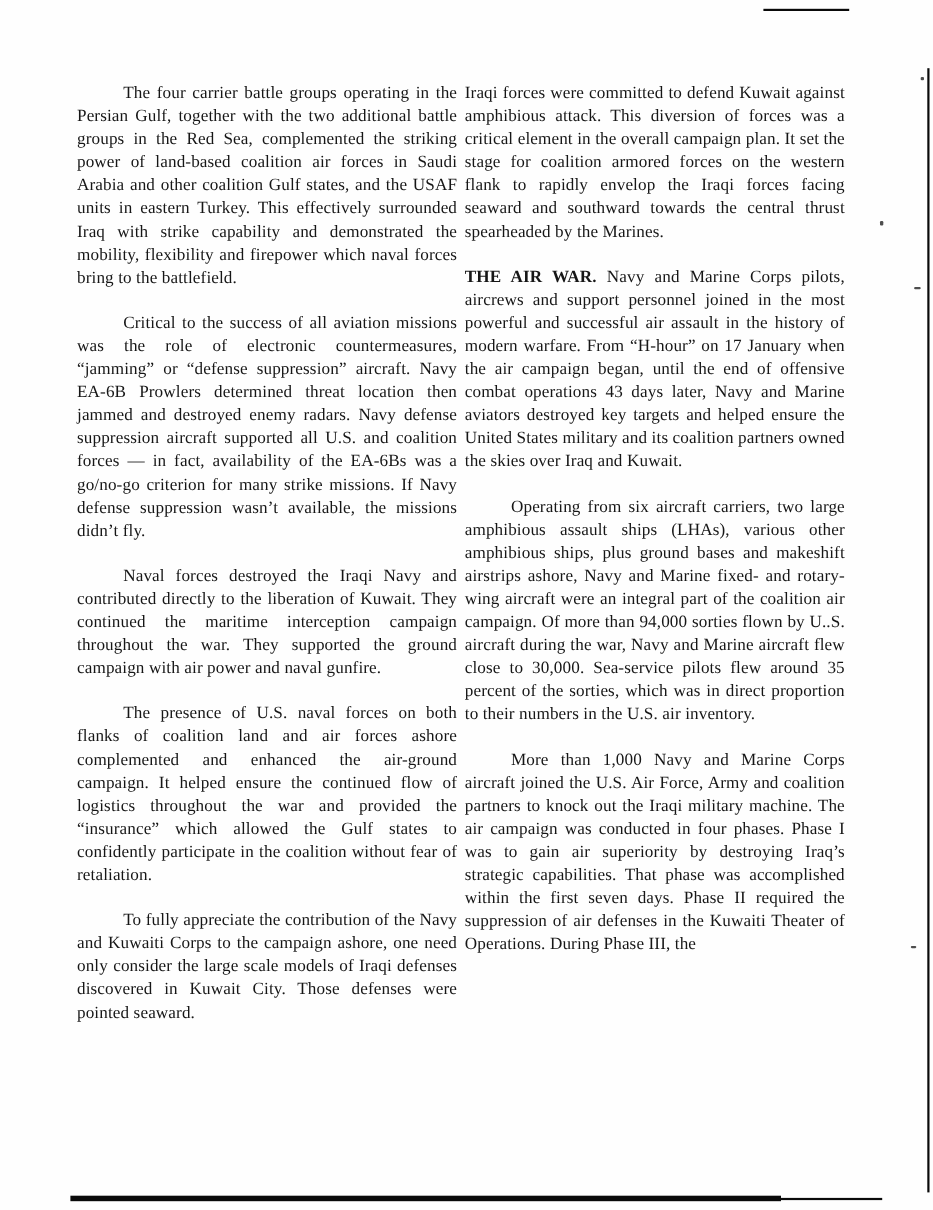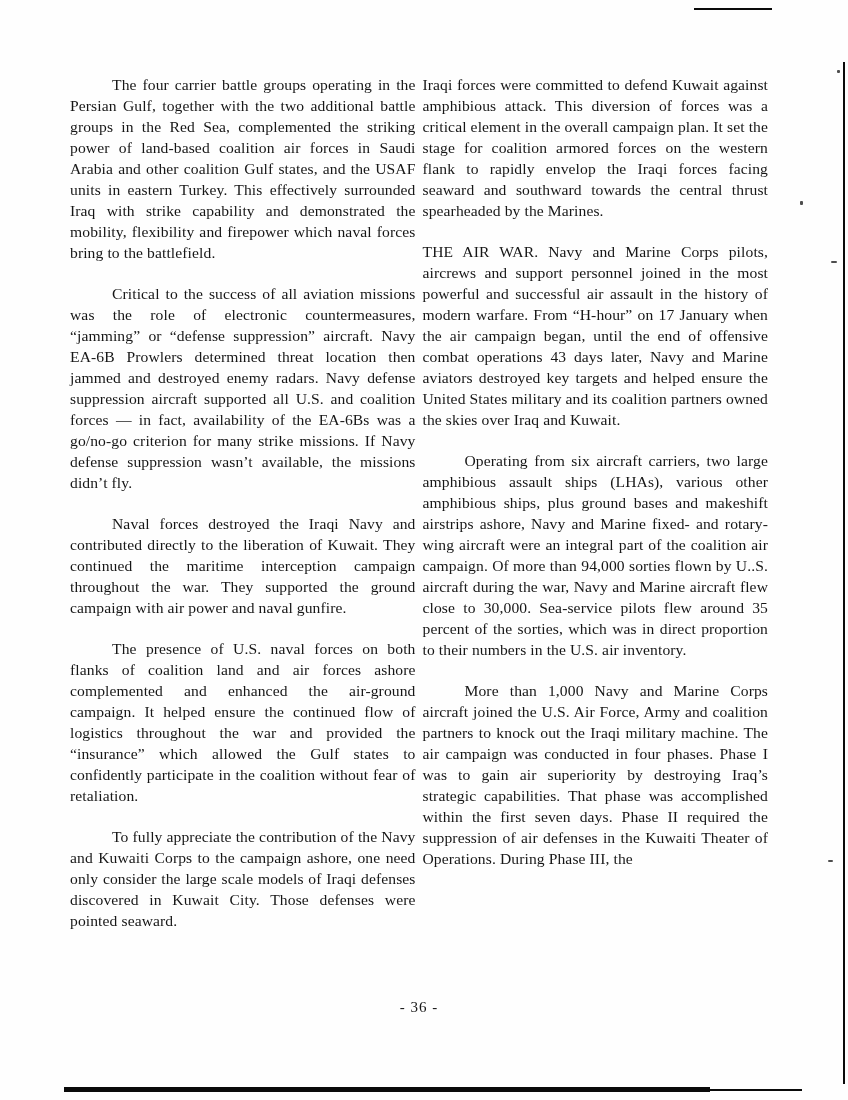--- a/index.html
+++ b/index.html
@@ -27,21 +27,21 @@
   }
   .col {
     flex: 1 1 0;
     font-size: 15.6px;
     line-height: 21px;
     text-align: justify;
     letter-spacing: 0.1px;
   }
   .col p { margin-bottom: 20px; }
   p.indent { text-indent: 42px; }
-  .lead { font-weight: normal; }
+  .lead { font-weight: bold; }
   .footer {
     position: absolute;
     top: 999px;
     left: 70px;
     width: 698px;
     text-align: center;
     font-size: 15px;
     letter-spacing: 1px;
   }
   .artifact { position: absolute; background: #0a0a0a; }
@@ -64,21 +64,20 @@
 
     <div class="col">
       <p><span>Iraqi forces were committed to defend Kuwait against amphibious attack.  This diversion of forces was a critical element in the overall campaign plan.  It set the stage for coalition armored forces on the western flank to rapidly envelop the Iraqi forces facing seaward and southward towards the central thrust spearheaded by the Marines.</span></p>
       <p><span class="lead">THE AIR WAR.</span><span> Navy and Marine Corps pilots, aircrews and support personnel joined in the most powerful and successful air assault in the history of modern warfare.  From “H-hour” on 17 January when the air campaign began, until the end of offensive combat operations 43 days later, Navy and Marine aviators destroyed key targets and helped ensure the United States military and its coalition partners owned the skies over Iraq and Kuwait.</span></p>
       <p class="indent"><span>Operating from six aircraft carriers, two large amphibious assault ships (LHAs), various other amphibious ships, plus ground bases and makeshift airstrips ashore, Navy and Marine fixed- and rotary-wing aircraft were an integral part of the coalition air campaign. Of more than 94,000 sorties flown by U..S. aircraft during the war, Navy and Marine aircraft flew close to 30,000.  Sea-service pilots flew around 35 percent of the sorties, which was in direct proportion to their numbers in the U.S. air inventory.</span></p>
       <p class="indent"><span>More than 1,000 Navy and Marine Corps aircraft joined the U.S. Air Force, Army and coalition partners to knock out the Iraqi military machine.  The air campaign was conducted in four phases.  Phase I was to gain air superiority by destroying Iraq’s strategic capabilities. That phase was accomplished within the first seven days.  Phase II required the suppression of air defenses in the Kuwaiti Theater of Operations.  During Phase III, the</span></p>
     </div>
 
   </div>
 
-  <div class="footer">- 36 -</div>
 
   <div class="artifact" style="left:694px; top:8px; width:78px; height:2px;"></div>
   <div class="artifact" style="left:843px; top:62px; width:2px; height:1022px;"></div>
   <div class="artifact" style="left:64px; top:1087px; width:646px; height:5px;"></div>
   <div class="artifact" style="left:710px; top:1089px; width:92px; height:2px;"></div>
   <div class="speck" style="left:837px; top:70px; width:3px; height:3px;"></div>
   <div class="speck" style="left:800px; top:201px; width:3px; height:4px;"></div>
   <div class="speck" style="left:831px; top:261px; width:6px; height:2px;"></div>
   <div class="speck" style="left:828px; top:860px; width:5px; height:2px;"></div>
 

